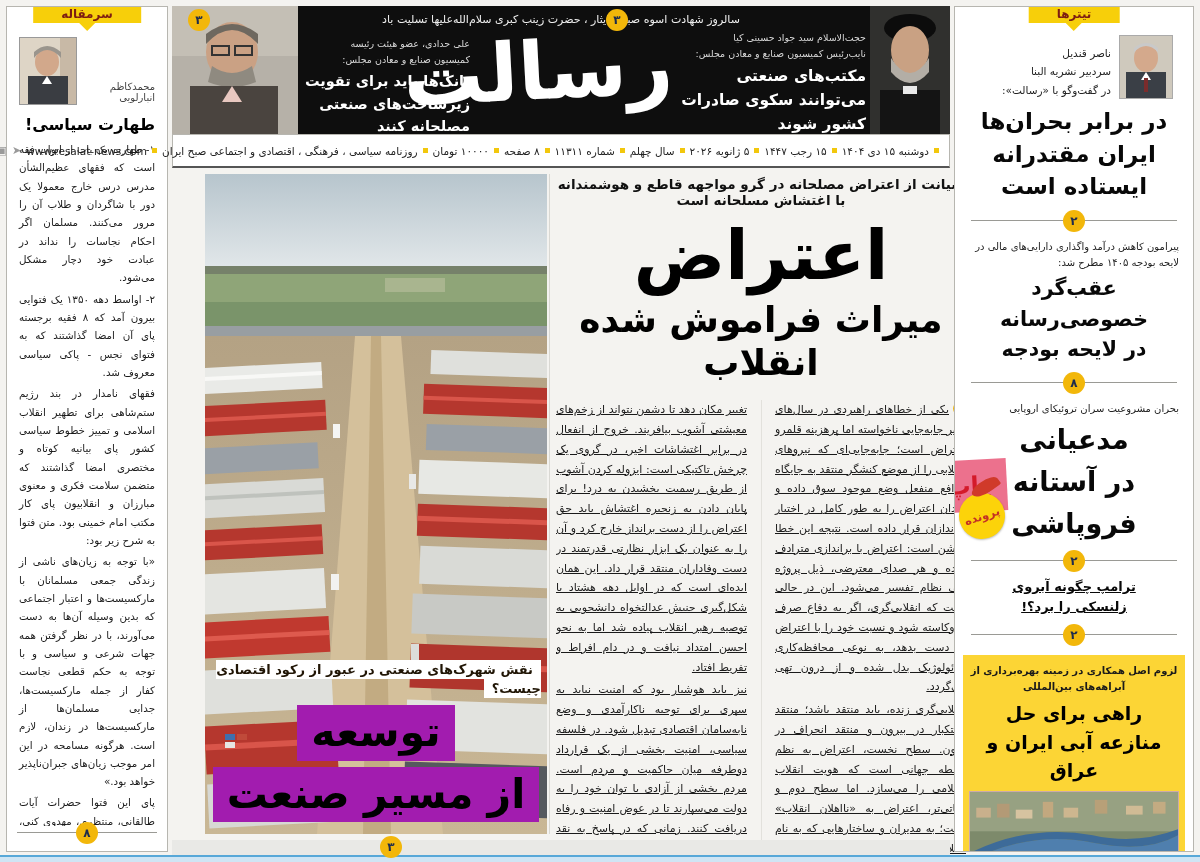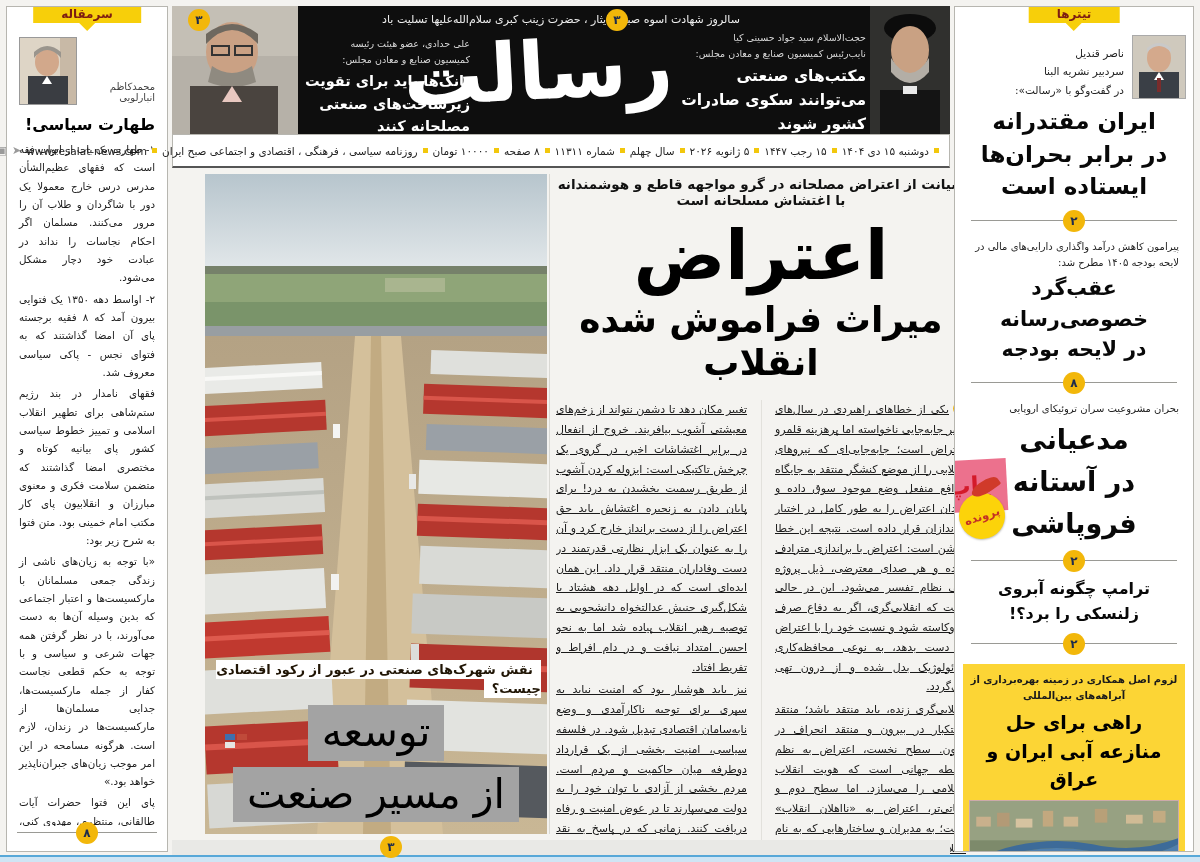--- a/index.html
+++ b/index.html
@@ -77,21 +77,21 @@
   .social .ic { font-size:11px; color:#9a9a9a; }
 
   
   #photo-box { left:205px; top:174px; width:342px; height:660px; overflow:hidden; border:none; background:#cbbda0; }
   #photo-box svg { display:block; }
   .photo-captions { position:absolute; left:0; right:0; bottom:12px; text-align:center; }
   .caption-strip {
     display:block; text-align:right; margin:0 6px 8px;
   }
   .caption-strip span { background:#fff; color:#201505; font-size:13px; font-weight:bold; padding:2px 8px; }
-  .yellow-line { display:inline-block; background:#a3a3a3; color:#000; font-weight:normal; font-size:41px; line-height:1.35; padding:0 14px; }
+  .yellow-line { display:inline-block; background:#a21caf; color:#000; font-weight:bold; font-size:41px; line-height:1.35; padding:0 14px; }
   .yellow-line + .yellow-line, .yl2 { margin-top:6px; }
 
   .vline { position:absolute; left:549px; top:174px; width:1px; height:660px; background:#d9d8d3; }
 
   
   #lead { position:absolute; left:556px; top:176px; width:410px; }
   .lead-kicker { font-size:13.5px; font-weight:bold; text-align:center; color:#111; }
   .lead-h1 { font-size:68px; font-weight:bold; text-align:center; color:#000; line-height:1.1; margin-top:11px; }
   .lead-h2 { font-size:36px; font-weight:bold; text-align:center; color:#000; line-height:1.2; margin-top:4px; }
   .lead-body { display:flex; gap:14px; margin-top:16px; height:478px; overflow:hidden; }
@@ -104,28 +104,28 @@
     box-shadow: inset -2px -2px 0 #d99c05;
   }
 
   
   #gray-band { position:absolute; left:172px; top:840px; width:778px; height:15px; background:#e9e9e6; }
   #pg-photo { position:absolute; left:380px; top:836px; z-index:3; }
   #blue-strip { position:absolute; left:0; top:855px; width:1200px; height:7px; background:#cfe5f4; border-top:2px solid #57a8d8; }
 
   
   #panel { left:954px; top:6px; width:240px; height:846px; overflow:hidden; }
-  .it1-head { display:flex; gap:8px; align-items:flex-end; padding:28px 7px 2px; }
+  .it1-head { display:flex; gap:8px; align-items:flex-end; padding:28px 20px 2px; }
   .it1-kicker { flex:1; font-size:10.5px; line-height:1.75; text-align:right; color:#222; }
   .it1-photo { width:54px; height:64px; flex:none; border:1px solid #aaa; }
   .pan-title { font-weight:bold; color:#080808; text-align:center; }
   .t-xl { font-size:23px; line-height:1.42; margin:4px 0 6px; }
   .t-l  { font-size:20.5px; line-height:1.5; margin:2px 0 6px; }
   .t-xxl{ font-size:27px; line-height:1.55; margin:2px 0 4px; }
-  .t-m  { font-size:16px; line-height:1.55; margin:4px 0 6px; }
+  .t-m  { font-size:13px; line-height:1.55; margin:4px 0 6px;text-decoration:underline; }
   .pan-kicker { font-size:10px; color:#222; line-height:1.6; text-align:right; padding:4px 14px 0; }
 
   .it3 { position:relative; }
   .dossier-badge {
     position:absolute; left:4px; top:96px; width:46px; height:46px; border-radius:50%;
     background:#fcd30a; color:#c33124; font-size:11.5px; font-weight:bold;
     display:flex; align-items:center; justify-content:center;
     transform:rotate(-18deg); z-index:6; box-shadow:0 1px 2px rgba(0,0,0,.25);
   }
   .dossier-badge::before {
@@ -373,22 +373,22 @@
         <rect x="24" y="42" width="4" height="14" fill="#7a2c2c"></rect>
       </svg>
     </div>
     <div class="it1-kicker">
       <div>ناصر قندیل</div>
       <div>سردبیر نشریه البنا</div>
       <div>در گفت‌وگو با «رسالت»:</div>
     </div>
   </div>
   <div class="pan-title t-xl">
+    <div>در برابر بحران‌ها</div>
     <div>ایران مقتدرانه</div>
-    <div>در برابر بحران‌ها</div>
     <div>ایستاده است</div>
   </div>
   <div class="divider">
     <span class="pg">۲</span>
   </div>
 
   <div class="pan-kicker">پیرامون کاهش درآمد واگذاری دارایی‌های مالی در لایحه بودجه ۱۴۰۵ مطرح شد:</div>
   <div class="pan-title t-l">
     <div>عقب‌گرد خصوصی‌رسانه</div>
     <div>در لایحه بودجه</div>

